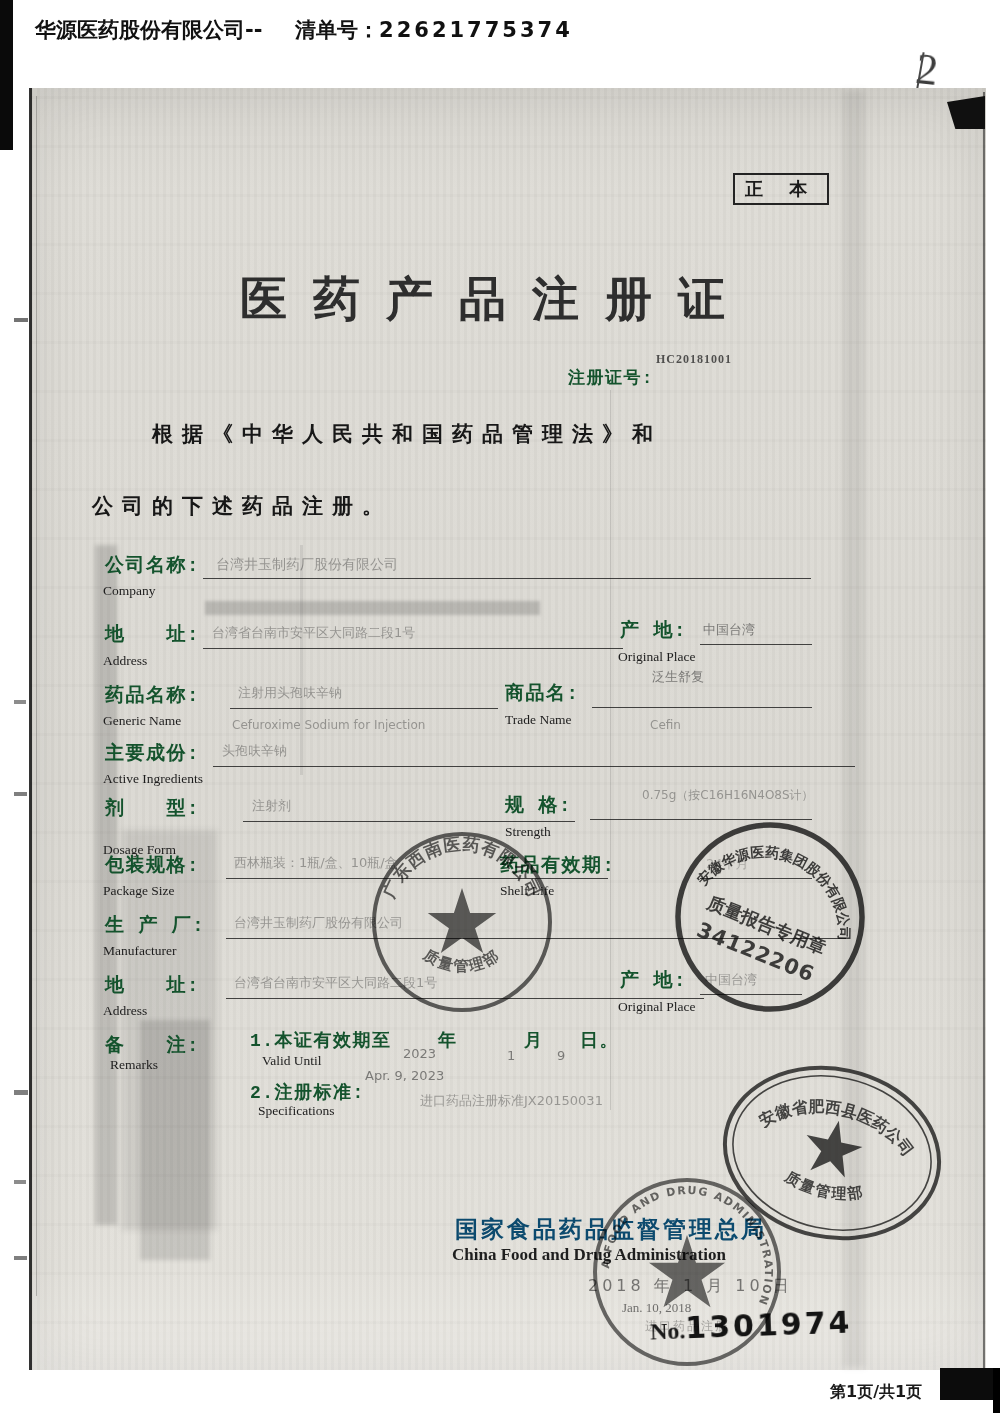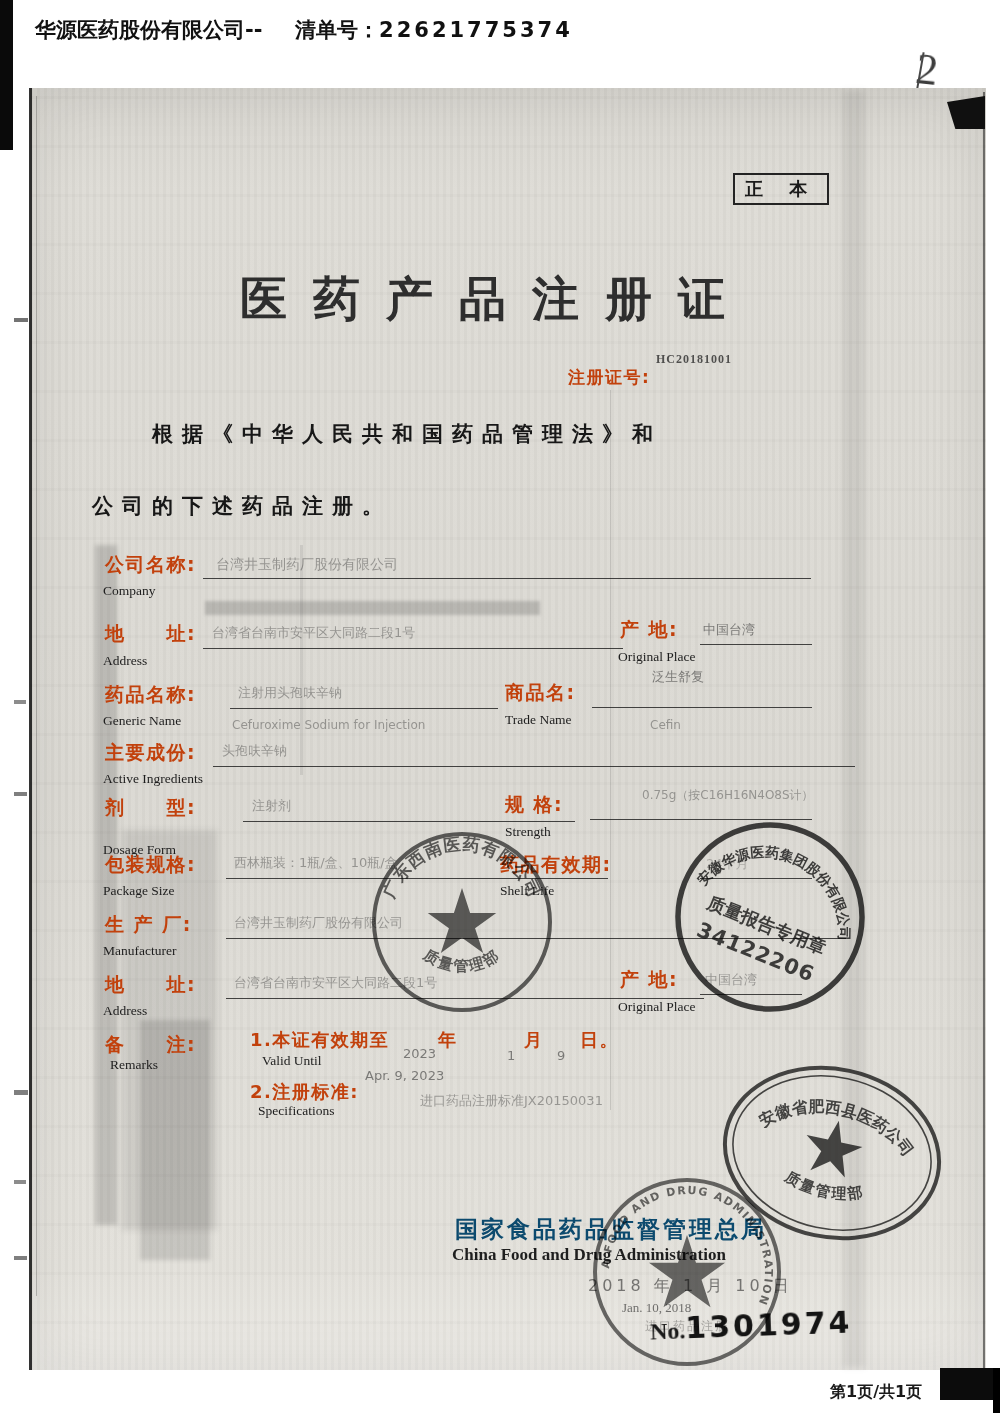--- a/index.html
+++ b/index.html
@@ -6,21 +6,21 @@
   #screen{position:relative;width:1000px;height:1413px;background:#ffffff;overflow:hidden;
           font-family:"DejaVu Sans","Liberation Sans",sans-serif;}
   .abs{position:absolute;}
   
   #scan-page{position:absolute;left:30px;top:88px;width:956px;height:1282px;
     background:
       repeating-linear-gradient(90deg, rgba(0,0,0,0.022) 0 3px, rgba(255,255,255,0.02) 3px 7px),
       repeating-linear-gradient(0deg, transparent 0 46px, rgba(0,0,0,0.018) 46px 49px),
       linear-gradient(180deg,#d7d5cf 0%,#dedcd6 8%,#dbd9d3 55%,#e3e1db 92%,#eceae5 100%);
     box-shadow:inset 0 0 60px rgba(0,0,0,0.08);}
-  .lbl-cn{font-weight:bold;color:#c2410c;font-size:19px;letter-spacing:1.5px;filter:blur(0.2px);white-space:nowrap;}
+  .lbl-cn{font-weight:bold;color:#14532d;font-size:19px;letter-spacing:1.5px;filter:blur(0.2px);white-space:nowrap;font-family:Liberation Mono, monospace;}
   .lbl-en{font-family:"Liberation Serif","DejaVu Serif",serif;font-size:13.5px;color:#1d1d1d;filter:blur(0.25px);white-space:nowrap;}
   .ghost{color:rgba(45,45,45,0.40);filter:blur(0.55px);font-size:13px;white-space:nowrap;}
   .ghost-dk{color:rgba(50,50,50,0.58);filter:blur(0.4px);font-size:13px;white-space:nowrap;}
   .line{position:absolute;height:0;border-bottom:1.5px solid rgba(22,22,22,0.78);filter:blur(0.2px);}
   .preamble-line{font-size:21px;font-weight:bold;letter-spacing:9px;color:#171717;filter:blur(0.2px);white-space:nowrap;}
   .artifact{position:absolute;pointer-events:none;}
   .stamp{position:absolute;mix-blend-mode:multiply;}
   .stamp text{font-family:"DejaVu Sans","Liberation Sans",sans-serif;}
 </style>
 </head>

